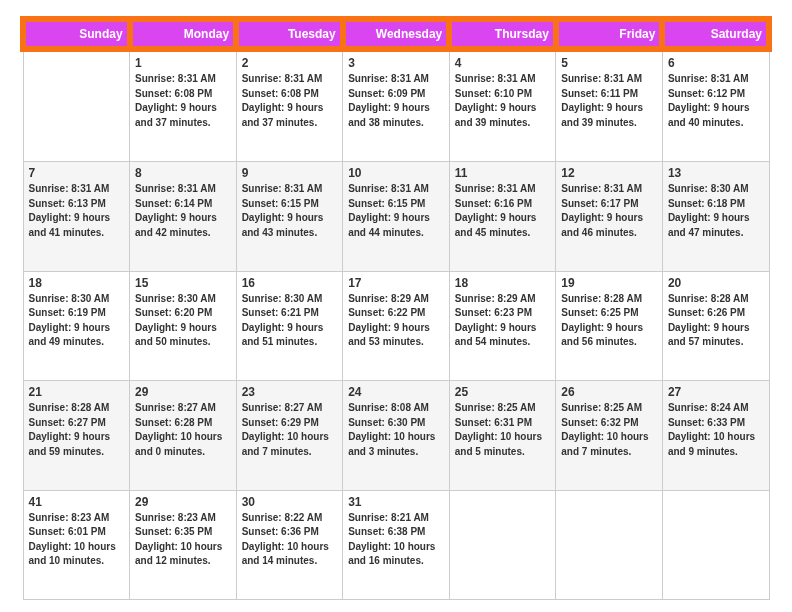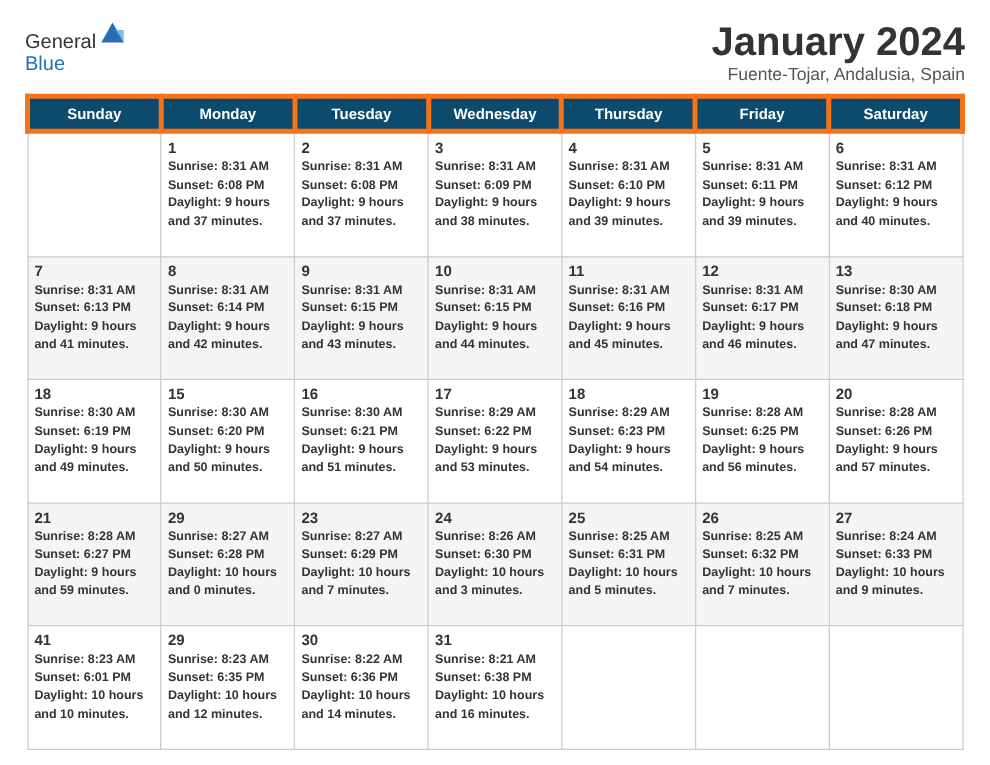--- a/index.html
+++ b/index.html
@@ -49,27 +49,27 @@
     }
     .calendar {
       flex: 1;
       border: 1px solid #ccc;
       border-collapse: collapse;
       width: 100%;
       table-layout: fixed;
       font-size: 10.5px;
     }
     .calendar thead tr th {
-      background: #0c4a6e;
+      background: #d946ef;
       color: #fff;
       padding: 5px 4px;
-      text-align: center;
+      text-align: right;
       font-size: 12px;
       font-weight: bold;
-      border: 4px solid #f97316;
+      border: 6px solid #f97316;
     }
     .calendar tbody tr td {
       border: 1px solid #ccc;
       vertical-align: top;
       padding: 4px 5px;
       height: 82px;
       background: #fff;
     }
     .calendar tbody tr:nth-child(even) td {
       background: #f5f5f5;
@@ -87,36 +87,20 @@
       font-weight: bold;
     }
     .empty-cell {
       background: #fff !important;
     }
   </style>
 </head>
 <body>
 
 <div class="page">
-  <div class="header">
-    <div class="logo">
-      <div>
-        <span class="logo-general">General</span><svg class="logo-icon" viewBox="0 0 22 22">
-            <polygon points="11,2 20,18 2,18" fill="#2a6db5"></polygon>
-            <polygon points="13,8 20,8 20,18" fill="#4a9fd4" opacity="0.7"></polygon>
-          </svg>
-        <br>
-        <span class="logo-blue">Blue</span>
-      </div>
-    </div>
-    <div class="title-block">
-      <div class="main-title">January 2024</div>
-      <div class="subtitle">Fuente-Tojar, Andalusia, Spain</div>
-    </div>
-  </div>
 
   <table class="calendar">
     <thead>
       <tr>
         <th>Sunday</th>
         <th>Monday</th>
         <th>Tuesday</th>
         <th>Wednesday</th>
         <th>Thursday</th>
         <th>Friday</th>
@@ -219,21 +203,21 @@
           <td>
             <div class="day-number">29</div>
             <div class="day-info"><span>Sunrise: 8:27 AM</span><br><span>Sunset: 6:28 PM</span><br><span>Daylight: 10 hours</span><br><span>and 0 minutes.</span></div>
           </td>
           <td>
             <div class="day-number">23</div>
             <div class="day-info"><span>Sunrise: 8:27 AM</span><br><span>Sunset: 6:29 PM</span><br><span>Daylight: 10 hours</span><br><span>and 7 minutes.</span></div>
           </td>
           <td>
             <div class="day-number">24</div>
-            <div class="day-info"><span>Sunrise: 8:26 AM</span><br><span>Sunset: 6:30 PM</span><br><span>Daylight: 10 hours</span><br><span>and 3 minutes.</span></div>
+            <div class="day-info"><span>Sunrise: 8:08 AM</span><br><span>Sunset: 6:30 PM</span><br><span>Daylight: 10 hours</span><br><span>and 3 minutes.</span></div>
           </td>
           <td>
             <div class="day-number">25</div>
             <div class="day-info"><span>Sunrise: 8:25 AM</span><br><span>Sunset: 6:31 PM</span><br><span>Daylight: 10 hours</span><br><span>and 5 minutes.</span></div>
           </td>
           <td>
             <div class="day-number">26</div>
             <div class="day-info"><span>Sunrise: 8:25 AM</span><br><span>Sunset: 6:32 PM</span><br><span>Daylight: 10 hours</span><br><span>and 7 minutes.</span></div>
           </td>
           <td>

